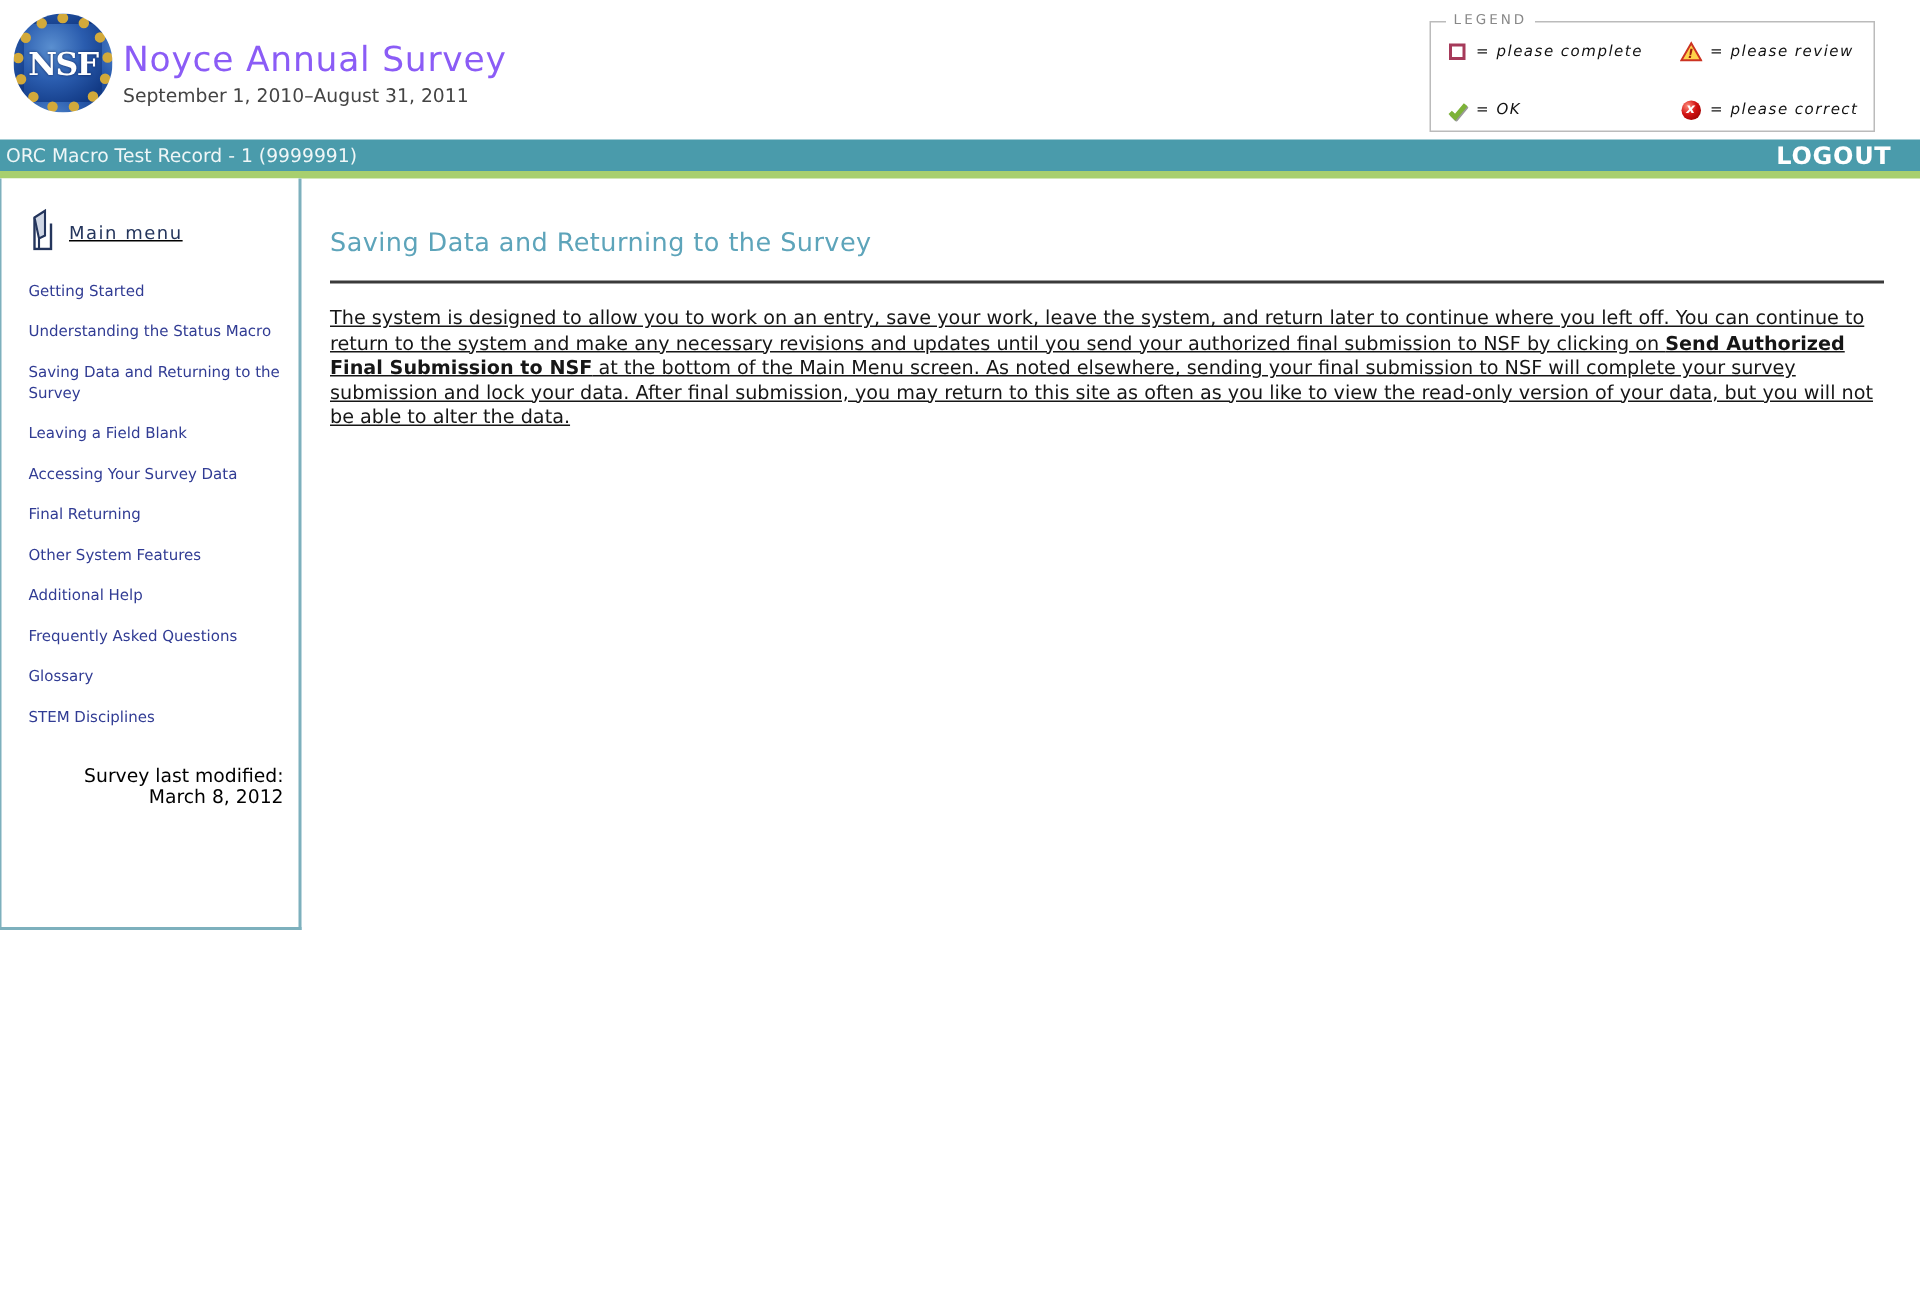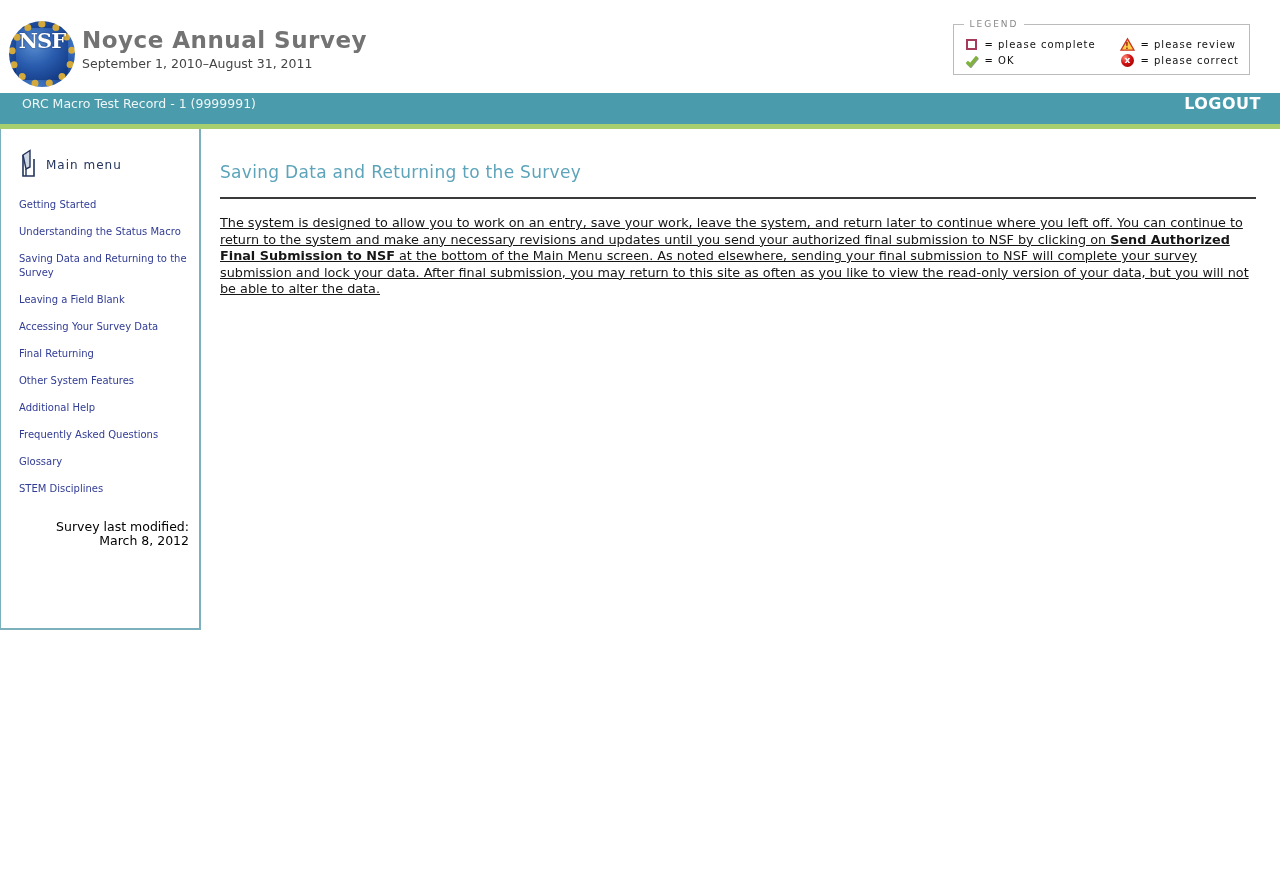--- a/index.html
+++ b/index.html
@@ -1,59 +1,59 @@
 <!DOCTYPE html>
 <html><head>
 <meta charset="utf-8">
 <style>
   * { margin:0; padding:0; box-sizing:border-box; }
   html,body { background:#fff; width:1280px; height:873px; overflow:hidden;
               font-family:"DejaVu Sans","Liberation Sans",sans-serif; }
 
   
   .header { position:relative; height:93px; background:#fff; }
-  .nsf-logo { position:absolute; left:9px; top:21px; width:66px; height:66px;
+  .nsf-logo { position:absolute; left:9px; top:9px; width:66px; height:66px;
               border-radius:50%; border:7px dotted #d2a93a;
               background:radial-gradient(circle at 35% 30%, #5a8fd0 0%, #2a5cae 45%, #123a85 85%);
-              display:flex; align-items:flex-start; justify-content:center; }
+              display:flex; align-items:center; justify-content:center; }
   .nsf-logo span { color:#fff; font-family:"DejaVu Serif","Liberation Serif",serif;
                    font-weight:bold; font-size:21px; letter-spacing:-1px;
                    text-shadow:0 0 2px rgba(0,0,40,.6); }
   .title-block { position:absolute; left:82px; top:27px; }
-  .app-title { color:#737373; font-size:23px; font-weight:bold; letter-spacing:.5px; }
+  .app-title { color:#8b5cf6; font-size:23px; font-weight:normal; letter-spacing:.5px; }
   .app-subtitle { color:#444; font-size:12.5px; margin-top:3px; }
 
   
-  .legend-box { position:absolute; right:30px; top:19px; width:292px;
+  .legend-box { position:absolute; right:30px; top:9px; width:292px;
                 border:1px solid #bbb; padding:8px 10px 6px 10px; }
   .legend-box legend { font-size:9px; color:#888; letter-spacing:2px; padding:0 5px; }
-  .legend-grid { display:grid; grid-template-columns:156px 1fr; row-gap:1px; }
+  .legend-grid { display:grid; grid-template-columns:156px 1fr; row-gap:24px;font-style:italic; }
   .legend-item { display:flex; align-items:center; font-size:10px; color:#111;
                  letter-spacing:1px; white-space:nowrap; }
   .legend-item .ic { margin-right:5px; display:inline-flex; width:15px; height:15px;
                      align-items:center; justify-content:center; }
   .sq-complete { width:11px; height:11px; background:#fff; border:2px solid #a63a5a; }
   .err-circle { width:13px; height:13px; border-radius:50%;
                 background:radial-gradient(circle at 32% 28%, #ff8a7a 0%, #d21212 45%, #8f0000 95%);
                 color:#fff; font-size:9px; font-weight:bold; line-height:13px;
                 text-align:center; }
 
   
-  .topbar { position:relative; height:31px; background:#4a9bab; color:#eef6f7;
-            font-size:12.5px; line-height:21px; padding-left:22px; }
+  .topbar { position:relative; height:21px; background:#4a9bab; color:#eef6f7;
+            font-size:12.5px; line-height:21px; padding-left:4px; }
   .logout { position:absolute; right:19px; top:0; font-weight:bold; font-size:16px;
             color:#fff; letter-spacing:.5px; cursor:pointer; }
   .greenline { height:5px; background:#a8cf6e; }
 
   
   .content-wrap { position:relative; }
   .sidebar { position:absolute; left:0; top:0; width:201px; height:501px;
              background:#fff; border-left:1px solid #7db0bd; border-right:2px solid #7db0bd;
              border-bottom:2px solid #7db0bd; padding:20px 10px 0 18px; }
-  .mainmenu-row { display:flex; align-items:center; margin-bottom:17px; cursor:pointer; }
+  .mainmenu-row { display:flex; align-items:center; margin-bottom:17px; cursor:pointer;text-decoration:underline; }
   .mainmenu-row .door { margin-right:8px; }
   .mainmenu-label { color:#24355c; font-size:12px; letter-spacing:1px; }
   .side-link { display:block; color:#313c94; font-size:10px; line-height:14px;
                margin-bottom:13px; text-decoration:none; cursor:pointer; }
   .modified-block { margin-top:24px; color:#000; font-size:12.5px; line-height:14px;text-align:right; }
   .omb-block { margin-top:24px; color:#999; font-size:11.5px; line-height:12.5px;
                letter-spacing:.5px; }
 
   .main { margin-left:220px; padding-top:33px; width:1036px; }
   .page-heading { color:#5da4ba; font-size:17px; letter-spacing:.3px; }

